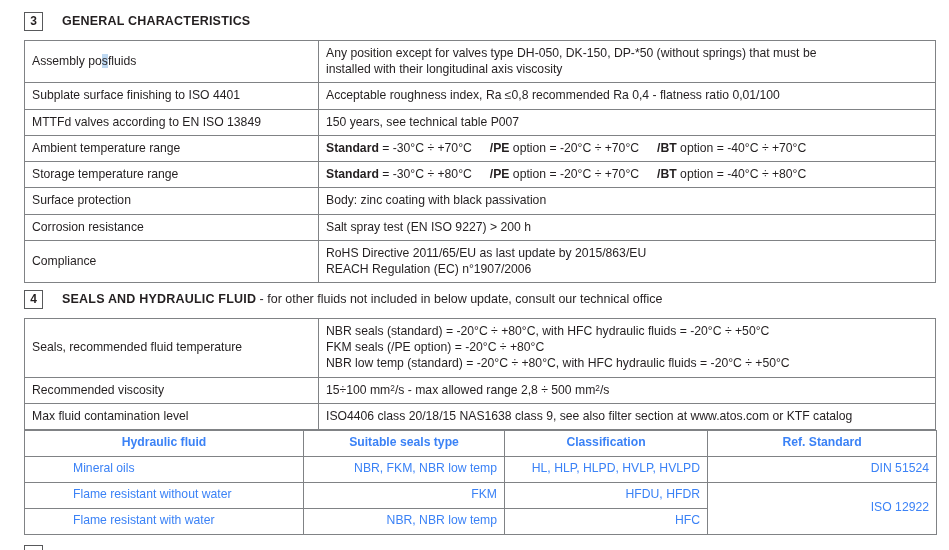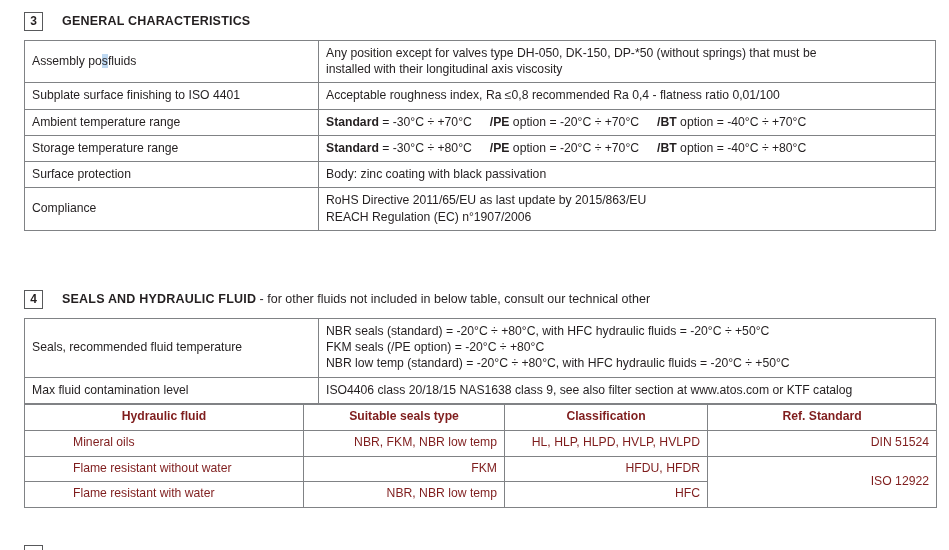--- a/index.html
+++ b/index.html
@@ -92,21 +92,21 @@
     border-collapse: collapse;
     table-layout: fixed;
     width: 912px;
     font-size: 12.2px;
     margin-top: 0;
   }
   table.fluid td, table.fluid th {
     border: 1px solid #808285;
     padding: 4px 7px 5px 7px;
     line-height: 1.3;
-    color: #7f1d1d;
+    color: #3b82f6;
     font-weight: normal;
   }
   table.fluid th {
     font-weight: bold;
     text-align: center;
   }
   table.fluid td.c { text-align: right; }
   table.fluid td.l { text-align: left; padding-left: 48px; }
 
   .spacer-6 { height: 6px; }
@@ -149,63 +149,75 @@
         <tr>
           <td class="lbl"><span>Assembly po</span><span class="sel">s</span><span>fluids</span></td>
           <td class="just"><span>Any position except for valves type DH-050, DK-150, DP-*50 (without springs) that must be</span><span class="lastline">installed with their longitudinal axis viscosity</span></td>
         </tr>
 
         <tr>
           <td class="lbl">Subplate surface finishing to ISO 4401</td>
           <td>Acceptable roughness index, Ra ≤0,8 recommended Ra 0,4 - flatness ratio 0,01/100</td>
         </tr>
 
+        <tr>
+          <td class="lbl">MTTFd valves according to EN ISO 13849</td>
+          <td>150 years, see technical table P007</td>
+        </tr>
 
         <tr>
           <td class="lbl">Ambient temperature range</td>
           <td><span class="nb"><b class="st">Standard</b><span> = -30°C ÷ +70°C</span></span><span class="gap"></span><span class="nb"><b class="st">/PE</b><span> option = -20°C ÷ +70°C</span></span><span class="gap"></span><span class="nb"><b class="st">/BT</b><span> option = -40°C ÷ +70°C</span></span></td>
         </tr>
 
         <tr>
           <td class="lbl">Storage temperature range</td>
           <td><span class="nb"><b class="st">Standard</b><span> = -30°C ÷ +80°C</span></span><span class="gap"></span><span class="nb"><b class="st">/PE</b><span> option = -20°C ÷ +70°C</span></span><span class="gap"></span><span class="nb"><b class="st">/BT</b><span> option = -40°C ÷ +80°C</span></span></td>
         </tr>
 
         <tr>
           <td class="lbl">Surface protection</td>
           <td>Body: zinc coating with black passivation</td>
         </tr>
 
+        <tr>
+          <td class="lbl">Corrosion resistance</td>
+          <td>Salt spray test (EN ISO 9227) &gt; 200 h</td>
+        </tr>
 
         <tr>
           <td class="lbl">Compliance</td>
           <td><span>RoHS Directive 2011/65/EU as last update by 2015/863/EU</span><br><span>REACH Regulation (EC) n°1907/2006</span></td>
         </tr>
       </tbody>
     </table>
   </div>
 
   <div class="block" style="top:286px;">
 
     <div class="section-head">
       <div class="sec-num">4</div>
       <div class="sec-title">
-        <span>SEALS AND HYDRAULIC FLUID</span><span class="sub"> - for other fluids not included in below table, consult our technical other</span>
+        <span>SEALS AND HYDRAULIC FLUID</span><span class="sub"> - for other fluids not included in below update, consult our technical office</span>
       </div>
     </div>
 
     <div class="spacer-6"></div>
 
     <table class="doc">
       <tbody>
         <tr>
           <td class="lbl">Seals, recommended fluid temperature</td>
           <td><span>NBR seals (standard) = -20°C ÷ +80°C, with HFC hydraulic fluids = -20°C ÷ +50°C</span><br><span>FKM seals (/PE option) = -20°C ÷ +80°C</span><br><span>NBR low temp (standard) = -20°C ÷ +80°C, with HFC hydraulic fluids = -20°C ÷ +50°C</span></td>
         </tr>
 
+        <tr>
+          <td class="lbl">Recommended viscosity</td>
+          <td><span>15÷100 mm</span><sup class="u">2</sup><span>/s - max allowed range 2,8 ÷ 500 mm</span><sup class="u">2</sup><span>/s</span></td>
+        </tr>
 
         <tr>
           <td class="lbl">Max fluid contamination level</td>
           <td>ISO4406 class 20/18/15 NAS1638 class 9, see also filter section at www.atos.com or KTF catalog</td>
         </tr>
       </tbody>
     </table>
 
     <table class="fluid">
       <colgroup>

